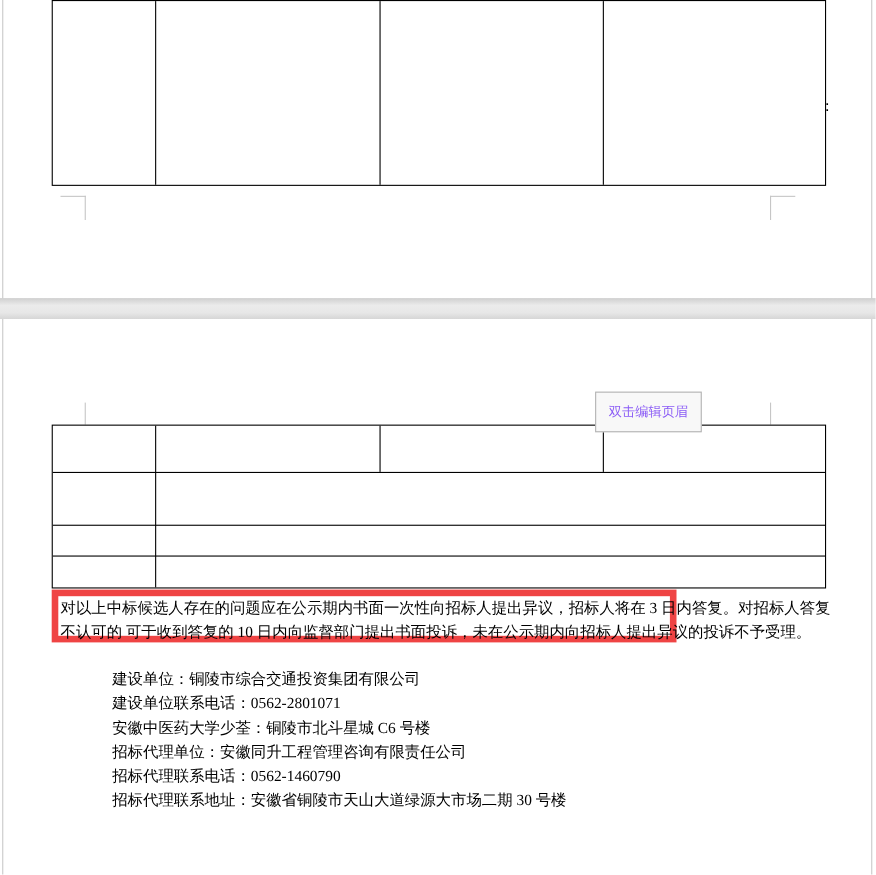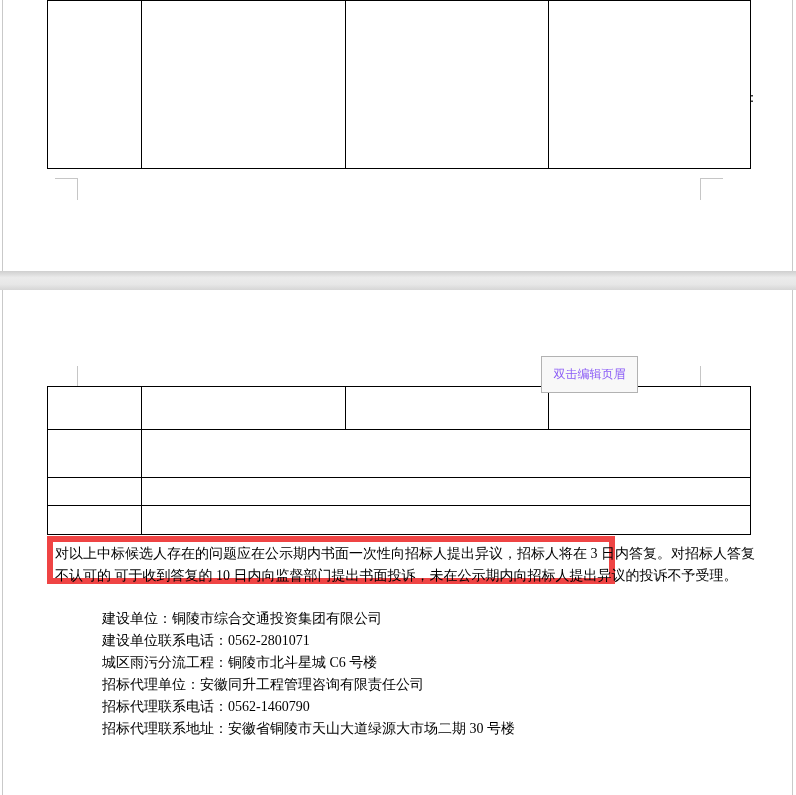--- a/index.html
+++ b/index.html
@@ -143,21 +143,21 @@
 </div>
 
 <div class="notice">
   <div class="line">对以上中标候选人存在的问题应在公示期内书面一次性向招标人提出异议，招标人将在 3 日内答复。对招标人答复</div>
   <div class="line">不认可的 可于收到答复的 10 日内向监督部门提出书面投诉，未在公示期内向招标人提出异议的投诉不予受理。</div>
 </div>
 
 <div class="contact">
   <div class="line">建设单位：铜陵市综合交通投资集团有限公司</div>
   <div class="line">建设单位联系电话：0562-2801071</div>
-  <div class="line">城区雨污分流工程：铜陵市北斗星城 C6 号楼</div>
+  <div class="line">安徽中医药大学少荃：铜陵市北斗星城 C6 号楼</div>
   <div class="line">招标代理单位：安徽同升工程管理咨询有限责任公司</div>
   <div class="line">招标代理联系电话：0562-1460790</div>
   <div class="line">招标代理联系地址：安徽省铜陵市天山大道绿源大市场二期 30 号楼</div>
 </div>
 
 <div class="tooltip">
   <span>双击编辑页眉</span>
 </div>
 
 </body></html>

